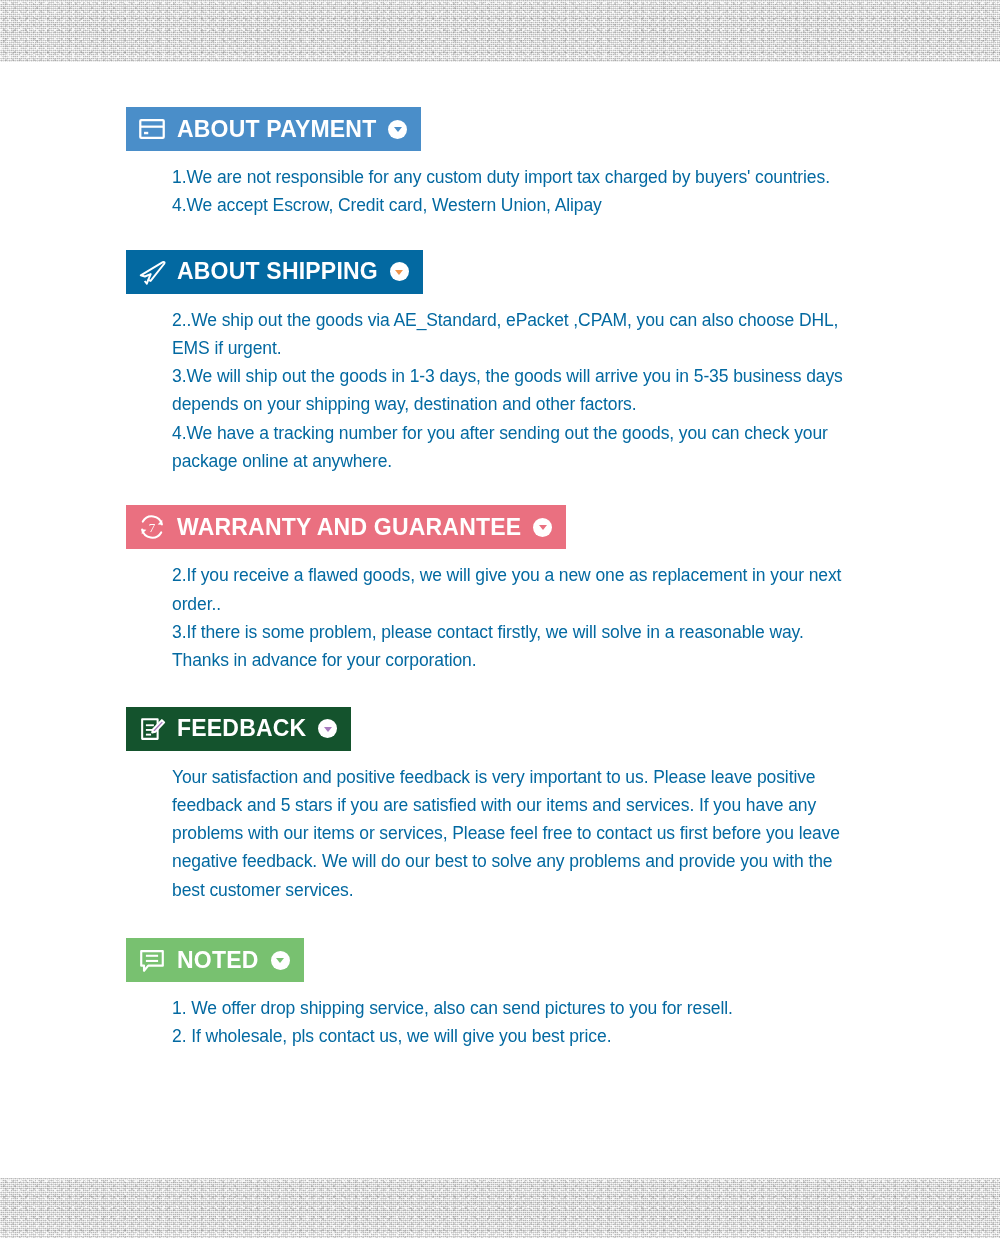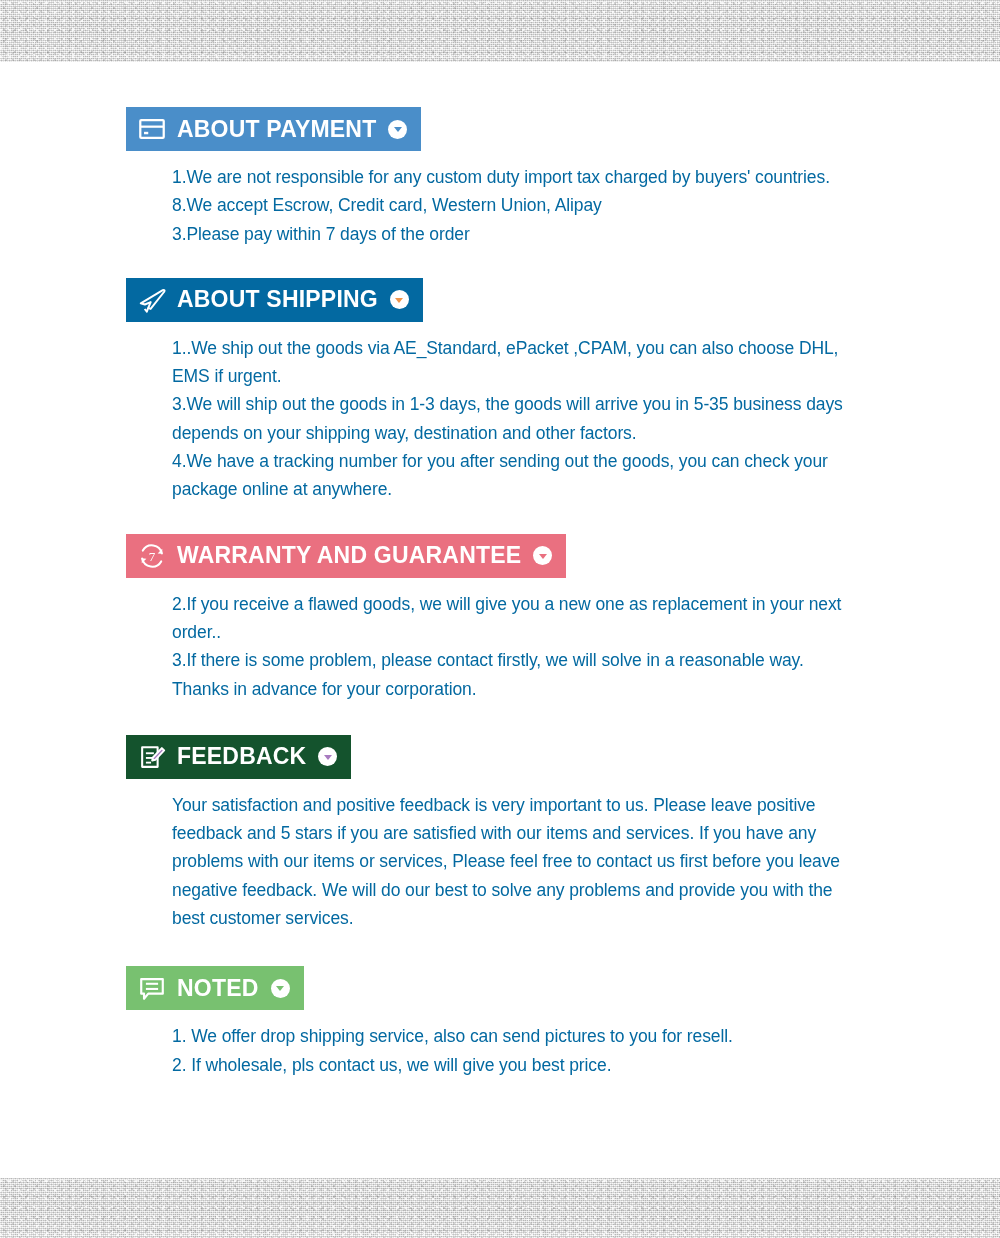--- a/index.html
+++ b/index.html
@@ -131,38 +131,37 @@
         <line x1="3.5" y1="13.5" x2="28.5" y2="13.5" stroke="#ffffff" stroke-width="2.4"></line>
         <rect x="7.5" y="19" width="4.5" height="2.6" fill="#ffffff"></rect>
       </svg>
       <span class="sec-title">ABOUT PAYMENT</span>
       <span class="chev" style="color:#4a8ec9">
           <i></i>
         </span>
     </div>
     <div class="sec-body">
       <p>1.We are not responsible for any custom duty import tax charged by buyers' countries.</p>
-      <p>8.We accept Escrow, Credit card, Western Union, Alipay</p>
-      <p>3.Please pay within 7 days of the order</p>
+      <p>4.We accept Escrow, Credit card, Western Union, Alipay</p>
     </div>
   </section>
 
   <section class="section s-shipping">
     <div class="sec-header" style="background:#0369a1">
       <svg class="ico" viewBox="0 0 32 32">
         <path d="M4 19.5 L27.5 5.5 C29 4.7 30 6 29 7.2 L14.5 25.5 L12 24.3 L14.6 18.2 L8.4 20.8 Z" fill="none" stroke="#ffffff" stroke-width="2.1" stroke-linejoin="round"></path>
         <path d="M12 24.3 L10.5 28.5 L8.2 25.6" fill="none" stroke="#ffffff" stroke-width="2.1" stroke-linejoin="round"></path>
       </svg>
       <span class="sec-title">ABOUT SHIPPING</span>
       <span class="chev" style="color:#ef954b">
           <i></i>
         </span>
     </div>
     <div class="sec-body">
-      <p>1..We ship out the goods via AE_Standard, ePacket ,CPAM, you can also choose DHL, EMS if urgent.</p>
+      <p>2..We ship out the goods via AE_Standard, ePacket ,CPAM, you can also choose DHL, EMS if urgent.</p>
       <p>3.We will ship out the goods in 1-3 days, the goods will arrive you in 5-35 business days depends on your shipping way, destination and other factors.</p>
       <p>4.We have a tracking number for you after sending out the goods, you can check your package online at anywhere.</p>
     </div>
   </section>
 
   <section class="section s-warranty">
     <div class="sec-header" style="background:#ea7080">
       <svg class="ico" viewBox="0 0 32 32">
         <path d="M26.5 13.2 A11 11 0 0 0 6.2 10.2" fill="none" stroke="#ffffff" stroke-width="2.2" stroke-linecap="round"></path>
         <path d="M5.5 18.8 A11 11 0 0 0 25.8 21.8" fill="none" stroke="#ffffff" stroke-width="2.2" stroke-linecap="round"></path>

